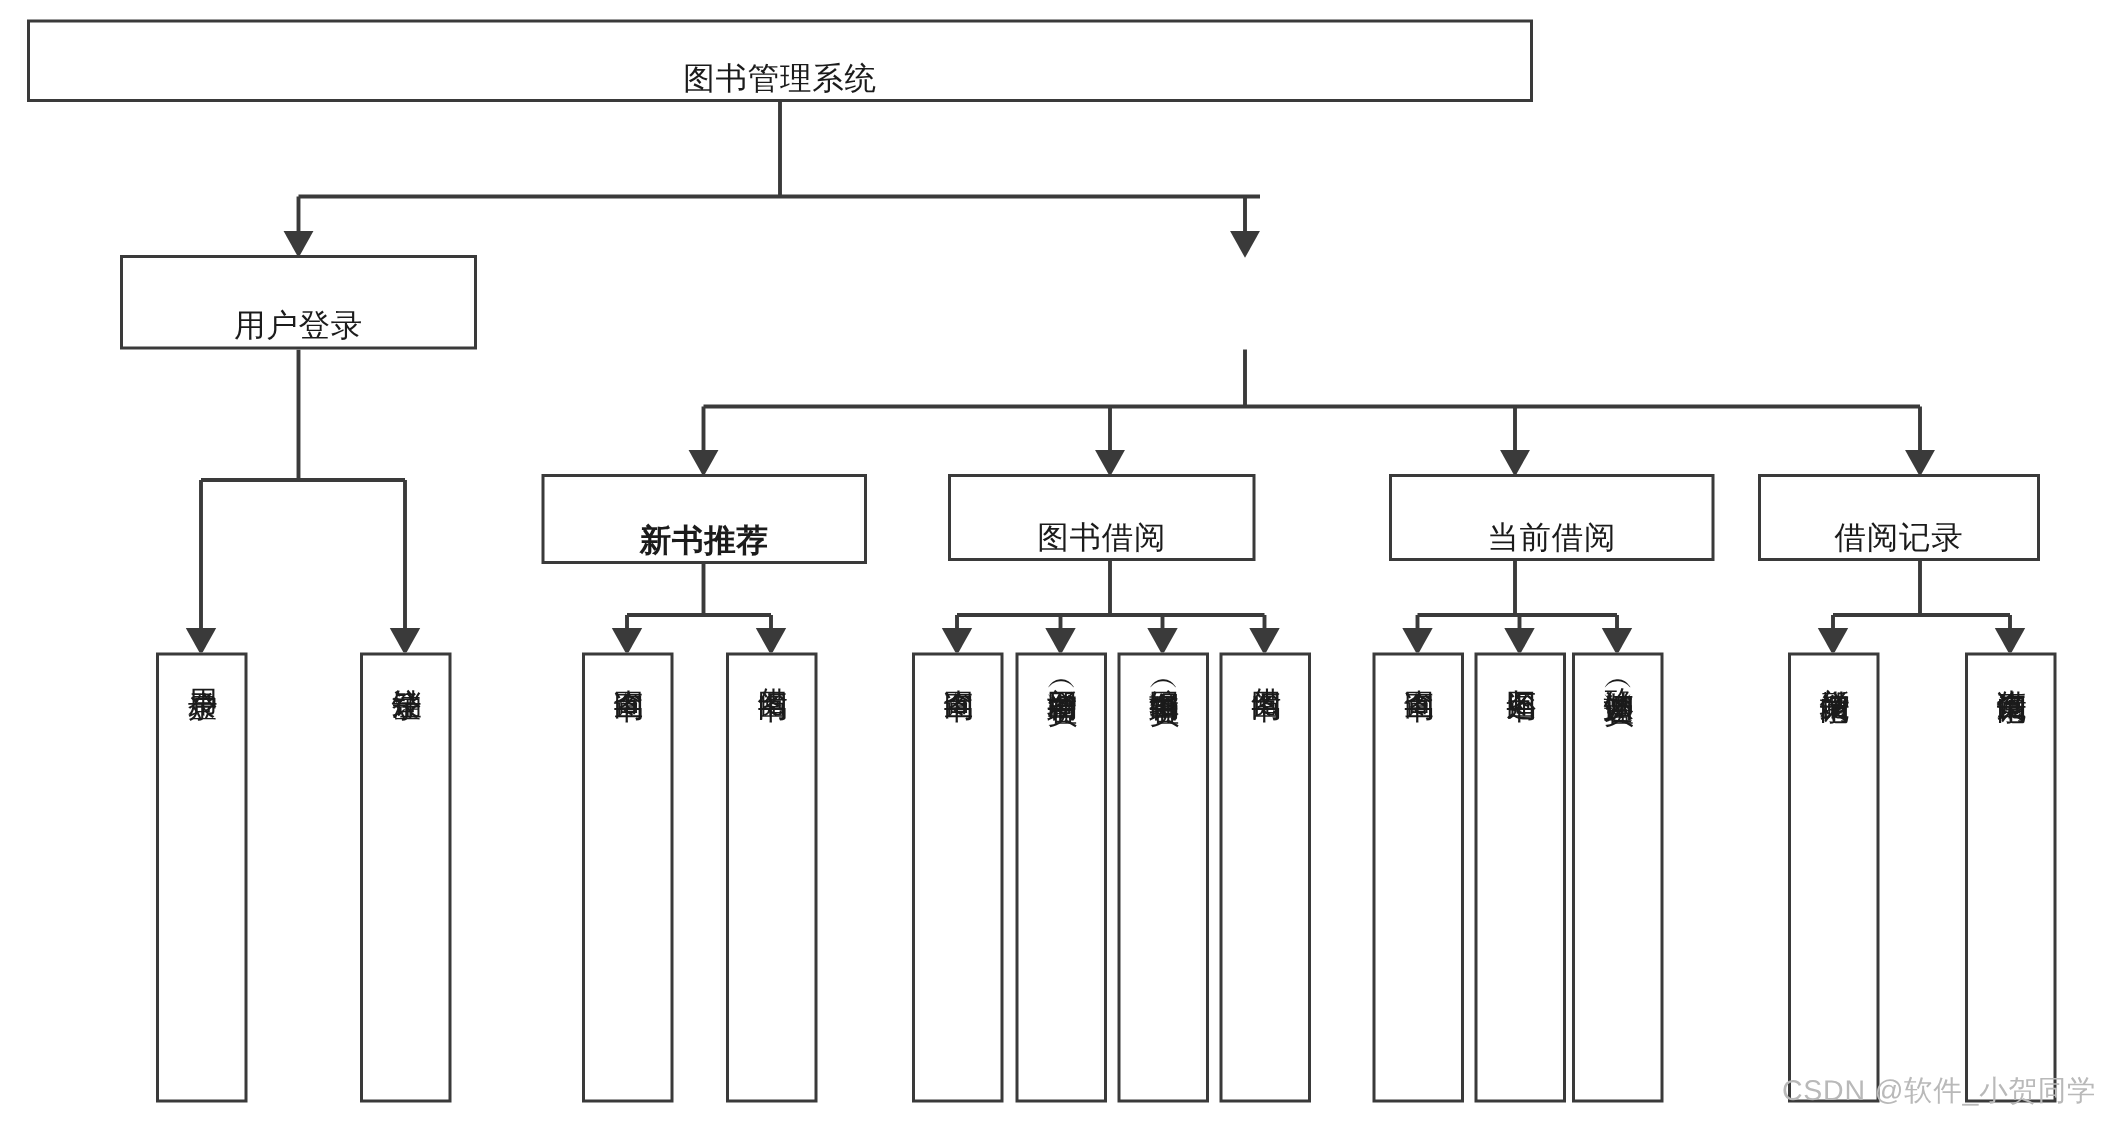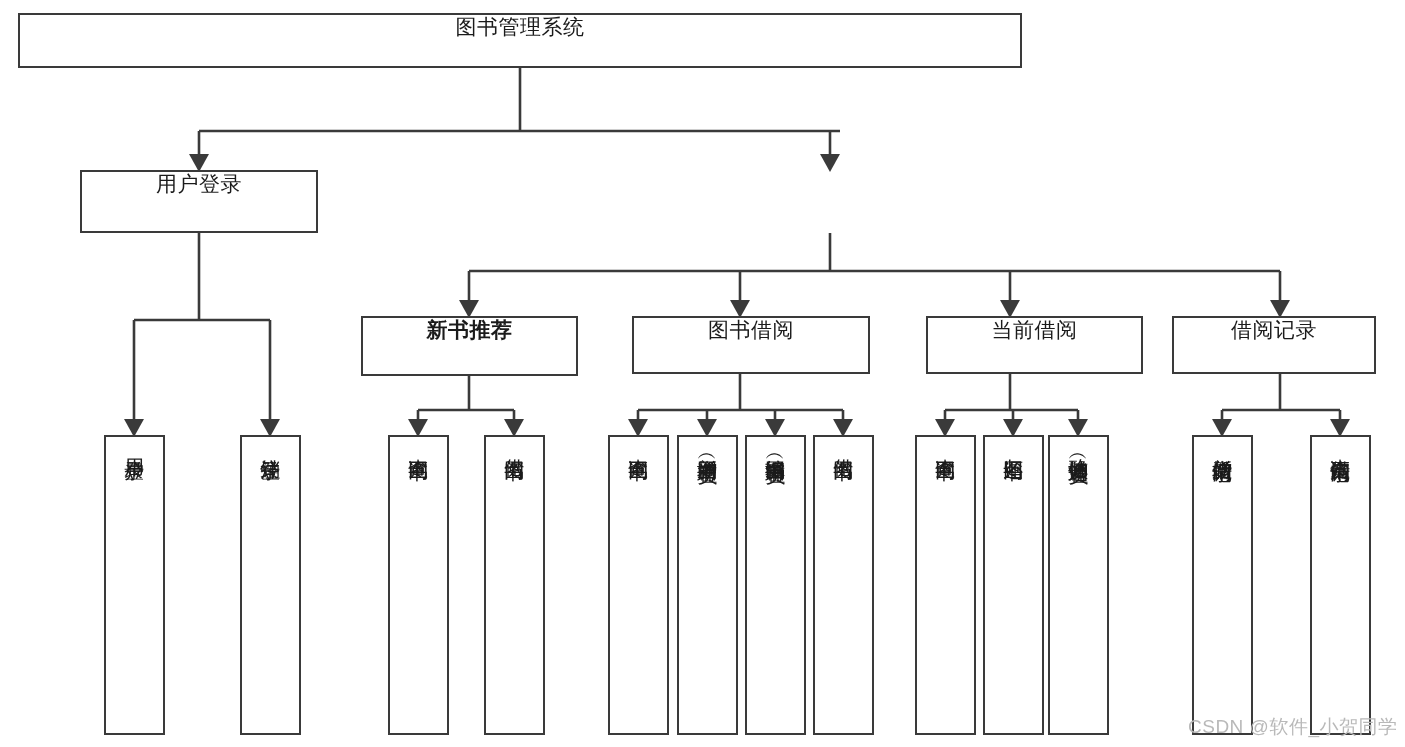--- a/index.html
+++ b/index.html
@@ -25,21 +25,21 @@
     width: 1405px;
     height: 747px;
     pointer-events: none;
   }
   .node {
     position: absolute;
     box-sizing: border-box;
     background: #ffffff;
     border: 2.5px solid #3a3a3a;
     display: flex;
-    align-items: flex-start;
+    align-items: flex-end;
     justify-content: center;
     z-index: 2;
   }
   .node-label {
     font-size: 21px;
     line-height: 1.18;
     color: #1b1b1b;
     letter-spacing: 0.5px;
     white-space: nowrap;
   }
@@ -129,27 +129,27 @@
     <span class="node-label">图书管理系统</span>
   </div>
 
   <div class="node" style="left:80px; top:170px; width:238px; height:63px;">
     <span class="node-label">用户登录</span>
   </div>
 
   <div class="node" style="left:361px; top:316px; width:217px; height:60px;font-weight:bold;">
     <span class="node-label">新书推荐</span>
   </div>
-  <div class="node" style="left:632px; top:316px; width:238px; height:58px;">
+  <div class="node" style="left:632px; top:316px; width:205px; height:58px;">
     <span class="node-label">图书借阅</span>
   </div>
   <div class="node" style="left:902px; top:316px; width:217px; height:58px;margin-left:24px;">
     <span class="node-label">当前借阅</span>
   </div>
-  <div class="node" style="left:1172px; top:316px; width:204px; height:58px;">
+  <div class="node" style="left:1172px; top:316px; width:188px; height:58px;">
     <span class="node-label">借阅记录</span>
   </div>
 
   <div class="node leaf" style="left:104px; top:435px; width:61px; height:300px;">
     <span class="node-label">用户登录</span>
   </div>
   <div class="node leaf" style="left:240px; top:435px; width:61px; height:300px;">
     <span class="node-label">注销登录</span>
   </div>
 

